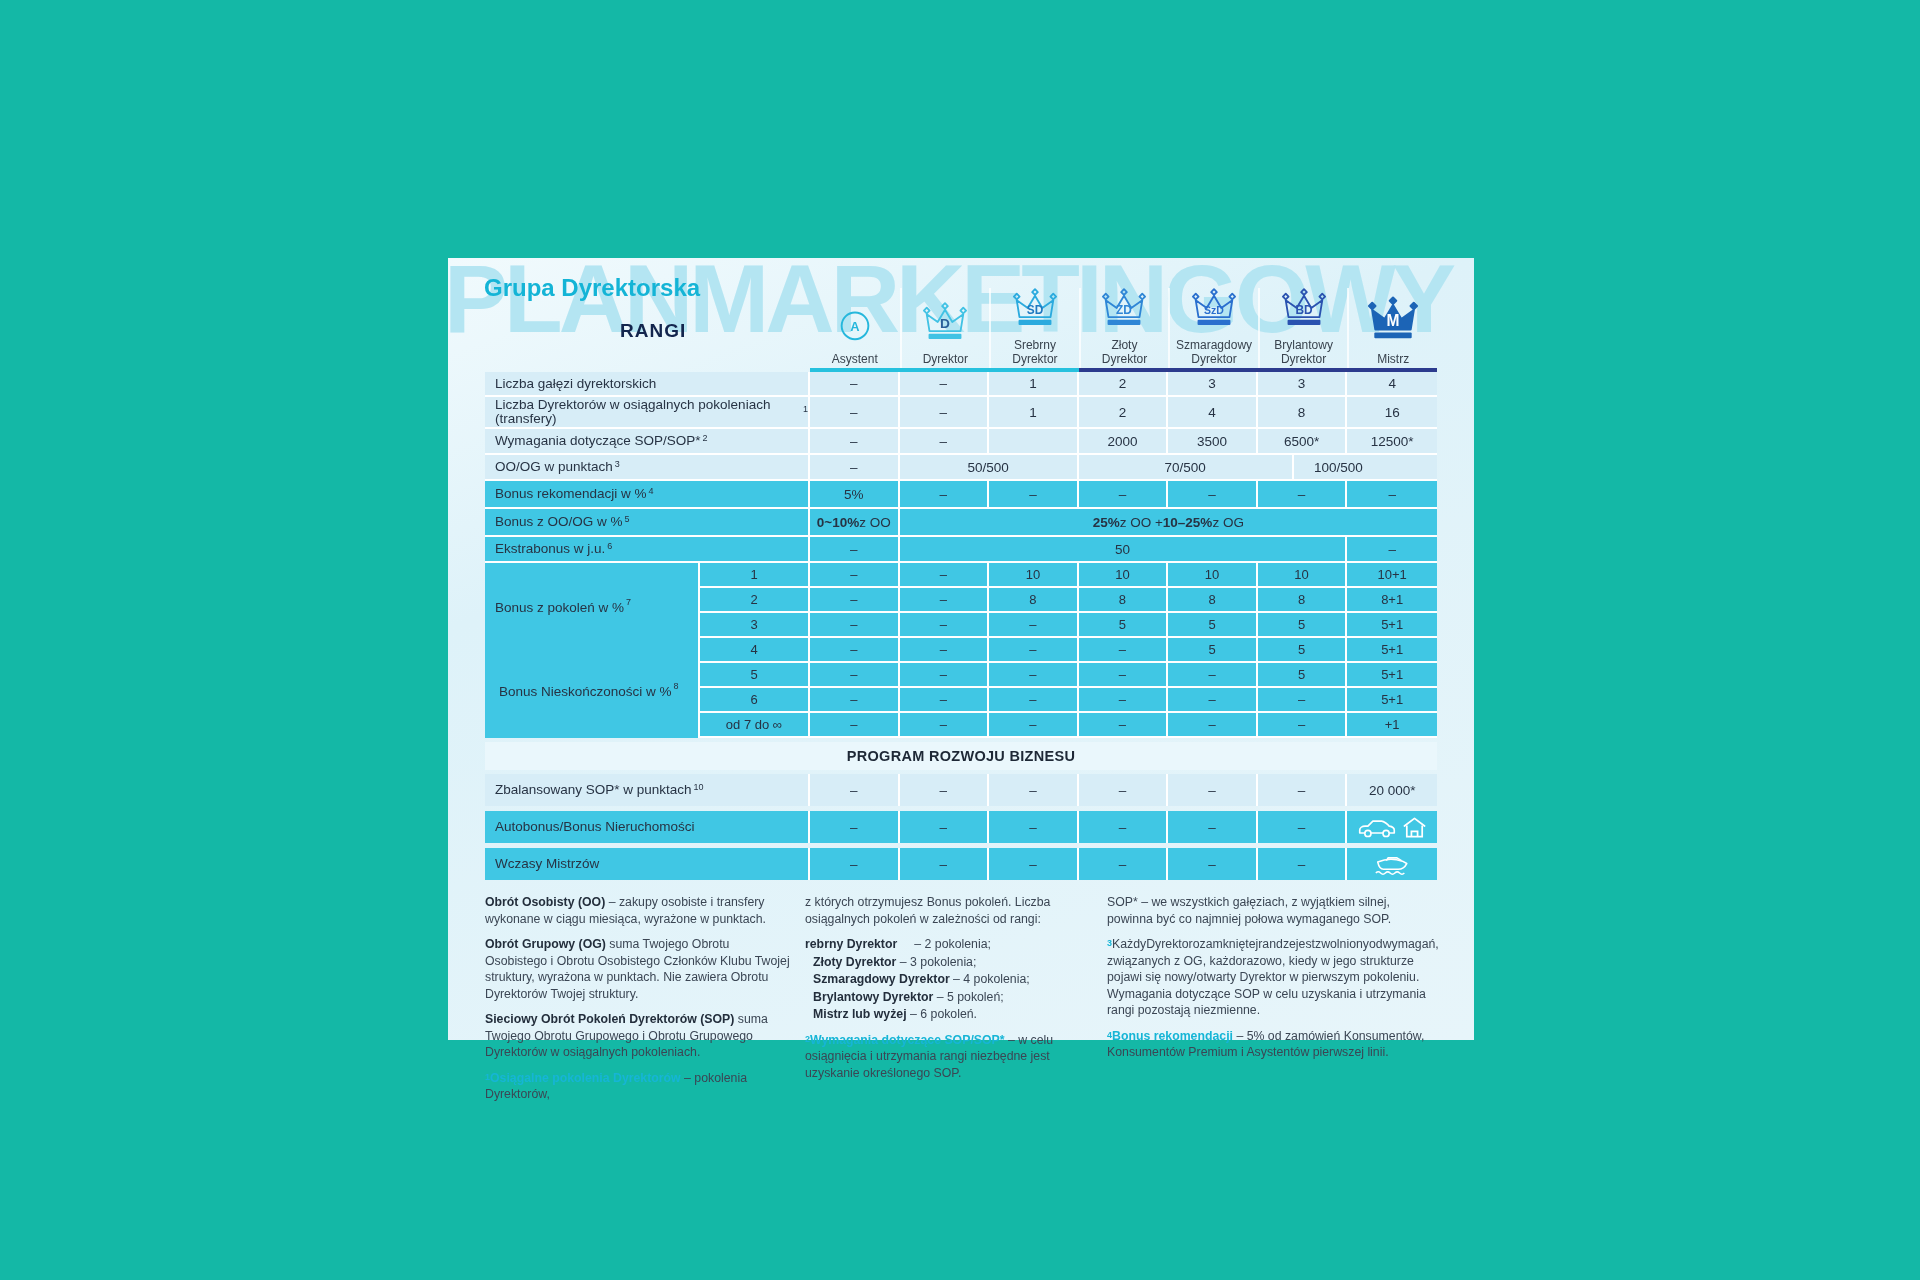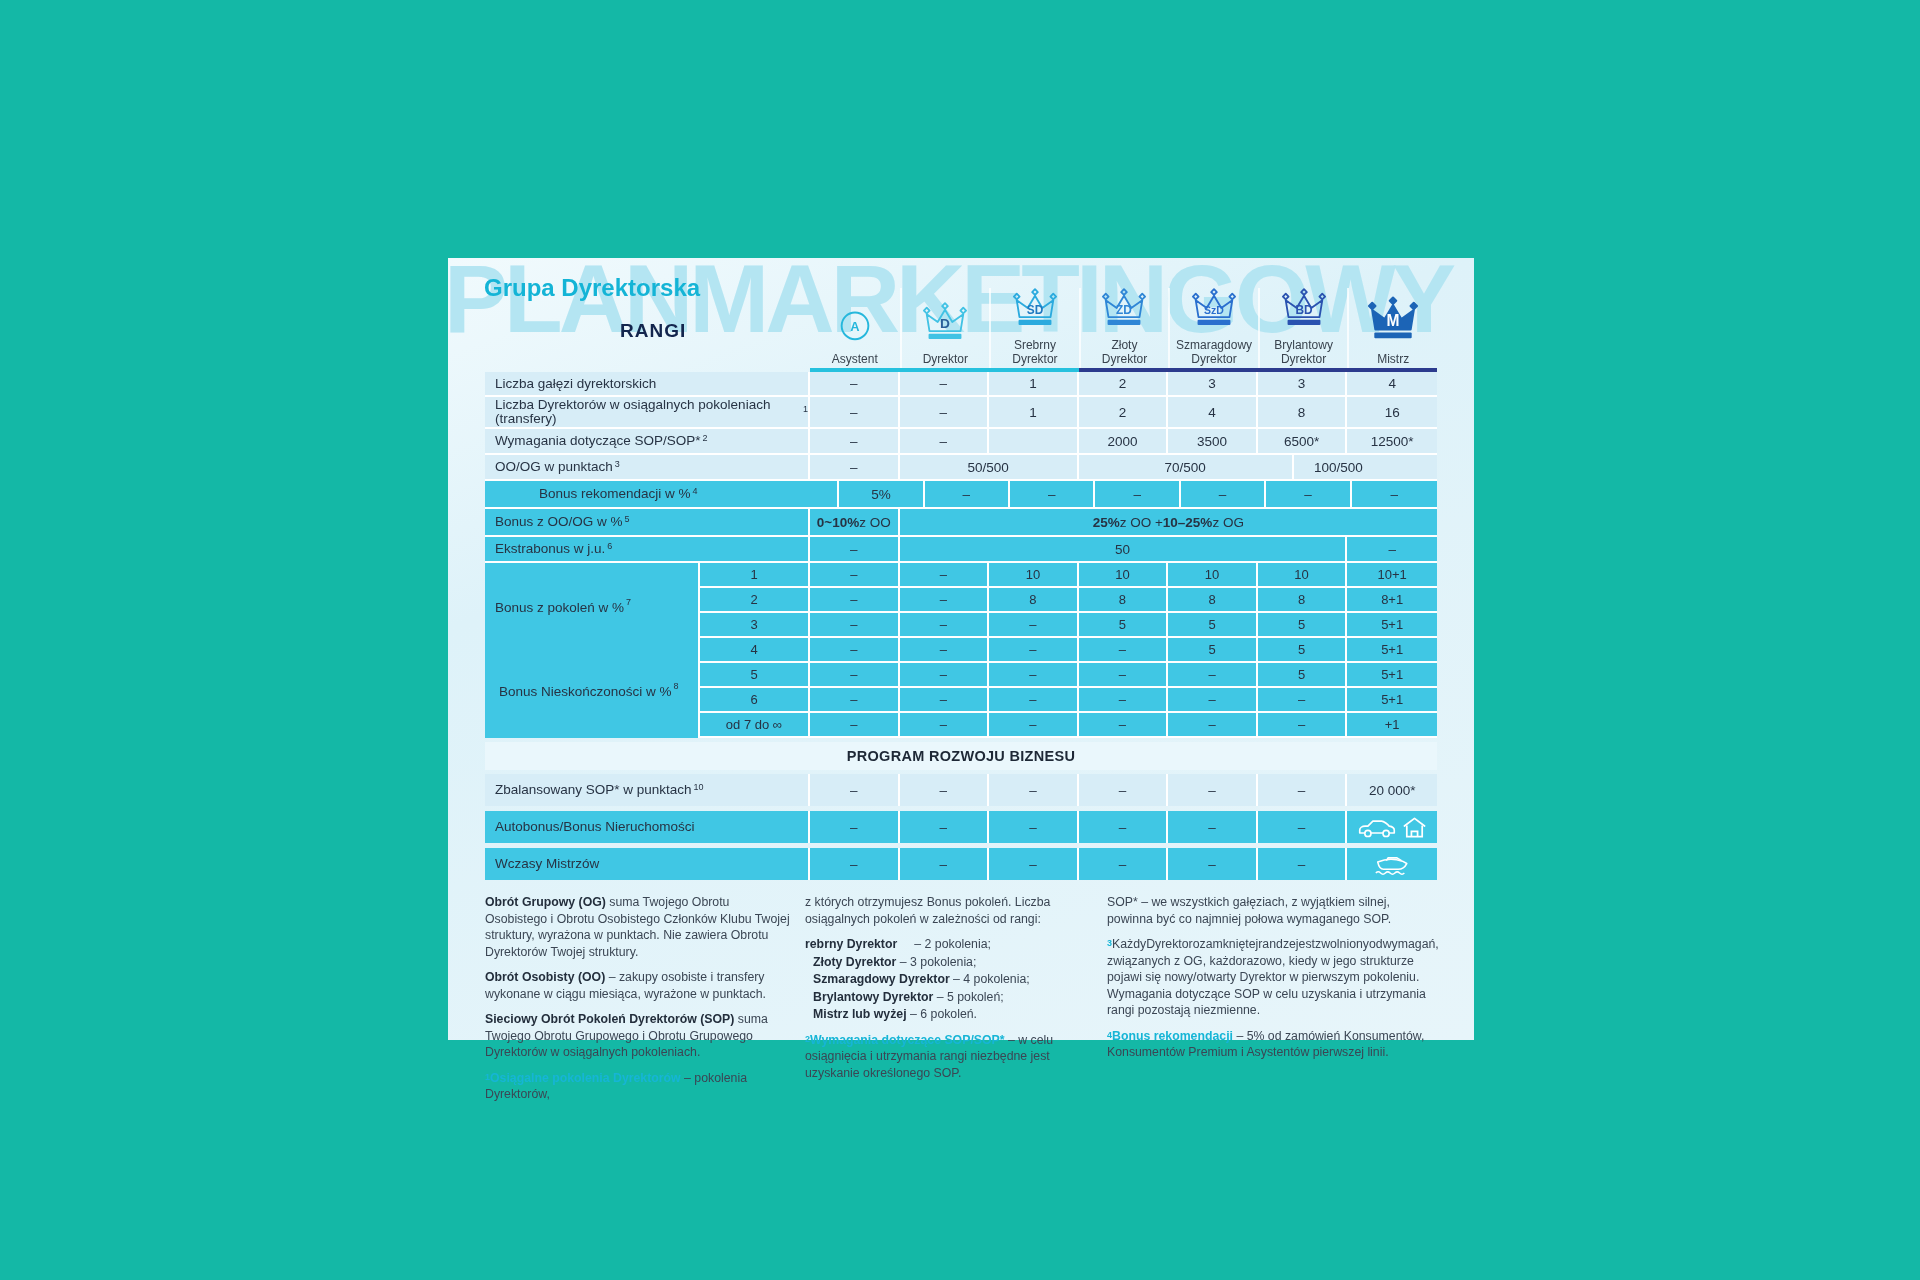--- a/index.html
+++ b/index.html
@@ -219,21 +219,21 @@
           <div class="trow light" style="height: 24px;">
             <div class="cell lab light">
               <span>OO/OG w punktach</span>
               <span class="lsup">3</span>
             </div>
             <div class="cell val light" style="width: 89.571px;">–</div>
             <div class="cell val light" style="width: 179.142px;">50/500</div>
             <div class="cell val light" style="width: 215px;">70/500</div>
             <div class="cell val light" style="width: 89.571px;">100/500</div>
           </div>
-          <div class="trow cyan" style="height: 26px; padding-left: 44px;">
+          <div class="trow cyan" style="height: 26px;">
             <div class="cell lab cyan">
               <span>Bonus rekomendacji w %</span>
               <span class="lsup">4</span>
             </div>
             <div class="cell val cyan" style="width: 89.571px;">5%</div>
             <div class="cell val cyan" style="width: 89.571px;">–</div>
             <div class="cell val cyan" style="width: 89.571px;">–</div>
             <div class="cell val cyan" style="width: 89.571px;">–</div>
             <div class="cell val cyan" style="width: 89.571px;">–</div>
             <div class="cell val cyan" style="width: 89.571px;">–</div>
@@ -401,22 +401,22 @@
    <path d="M5 10 c8-3.5 18-3.5 26-1 l4.5 2.5 c-2 4-5 6-9 6 H11 c-3 0-5-3-6-7.5 z" fill="none" stroke="#fff" stroke-width="1.7" stroke-linejoin="round"></path>
    <path d="M14 8.5 l2-3 h9 l5 3" fill="none" stroke="#fff" stroke-width="1.7"></path>
    <path d="M3 21.5 q2.5-2.5 5 0 t5 0 t5 0 t5 0 t5 0 t5 0" fill="none" stroke="#fff" stroke-width="1.6"></path>
                 </svg>
               </span>
             </div>
           </div>
         </div>
       <div id="footnotes" class="footnotes">
           <div class="fcol fcol0">
+            <div class="fpar"><span class="fb">Obrót Osobisty (OO)</span><span class=""> – zakupy osobiste i transfery wykonane w ciągu miesiąca, wyrażone w punktach.</span></div>
             <div class="fpar"><span class="fb">Obrót Grupowy (OG)</span><span class=""> suma Twojego Obrotu Osobistego i Obrotu Osobistego Członków Klubu Twojej struktury, wyrażona w punktach. Nie zawiera Obrotu Dyrektorów Twojej struktury.</span></div>
-            <div class="fpar"><span class="fb">Obrót Osobisty (OO)</span><span class=""> – zakupy osobiste i transfery wykonane w ciągu miesiąca, wyrażone w punktach.</span></div>
             <div class="fpar"><span class="fb">Sieciowy Obrót Pokoleń Dyrektorów (SOP)</span><span class=""> suma Twojego Obrotu Grupowego i Obrotu Grupowego Dyrektorów w osiągalnych pokoleniach.</span></div>
             <div class="fpar"><span class="fs">1</span><span class="fc">Osiągalne pokolenia Dyrektorów</span><span class=""> – pokolenia Dyrektorów,</span></div>
           </div>
           <div class="fcol fcol1">
             <div class="fpar"><span class="">z których otrzymujesz Bonus pokoleń. Liczba osiągalnych pokoleń w zależności od rangi:</span></div>
             <div class="fpar tight"><span class="fb">rebrny Dyrektor</span><span class="">&nbsp;&nbsp;&nbsp;&nbsp; – 2 pokolenia;</span></div>
             <div class="fpar tight ind"><span class="fb">Złoty Dyrektor</span><span class=""> – 3 pokolenia;</span></div>
             <div class="fpar tight ind"><span class="fb">Szmaragdowy Dyrektor</span><span class=""> – 4 pokolenia;</span></div>
             <div class="fpar tight ind"><span class="fb">Brylantowy Dyrektor</span><span class=""> – 5 pokoleń;</span></div>
             <div class="fpar ind"><span class="fb">Mistrz lub wyżej</span><span class=""> – 6 pokoleń.</span></div>

